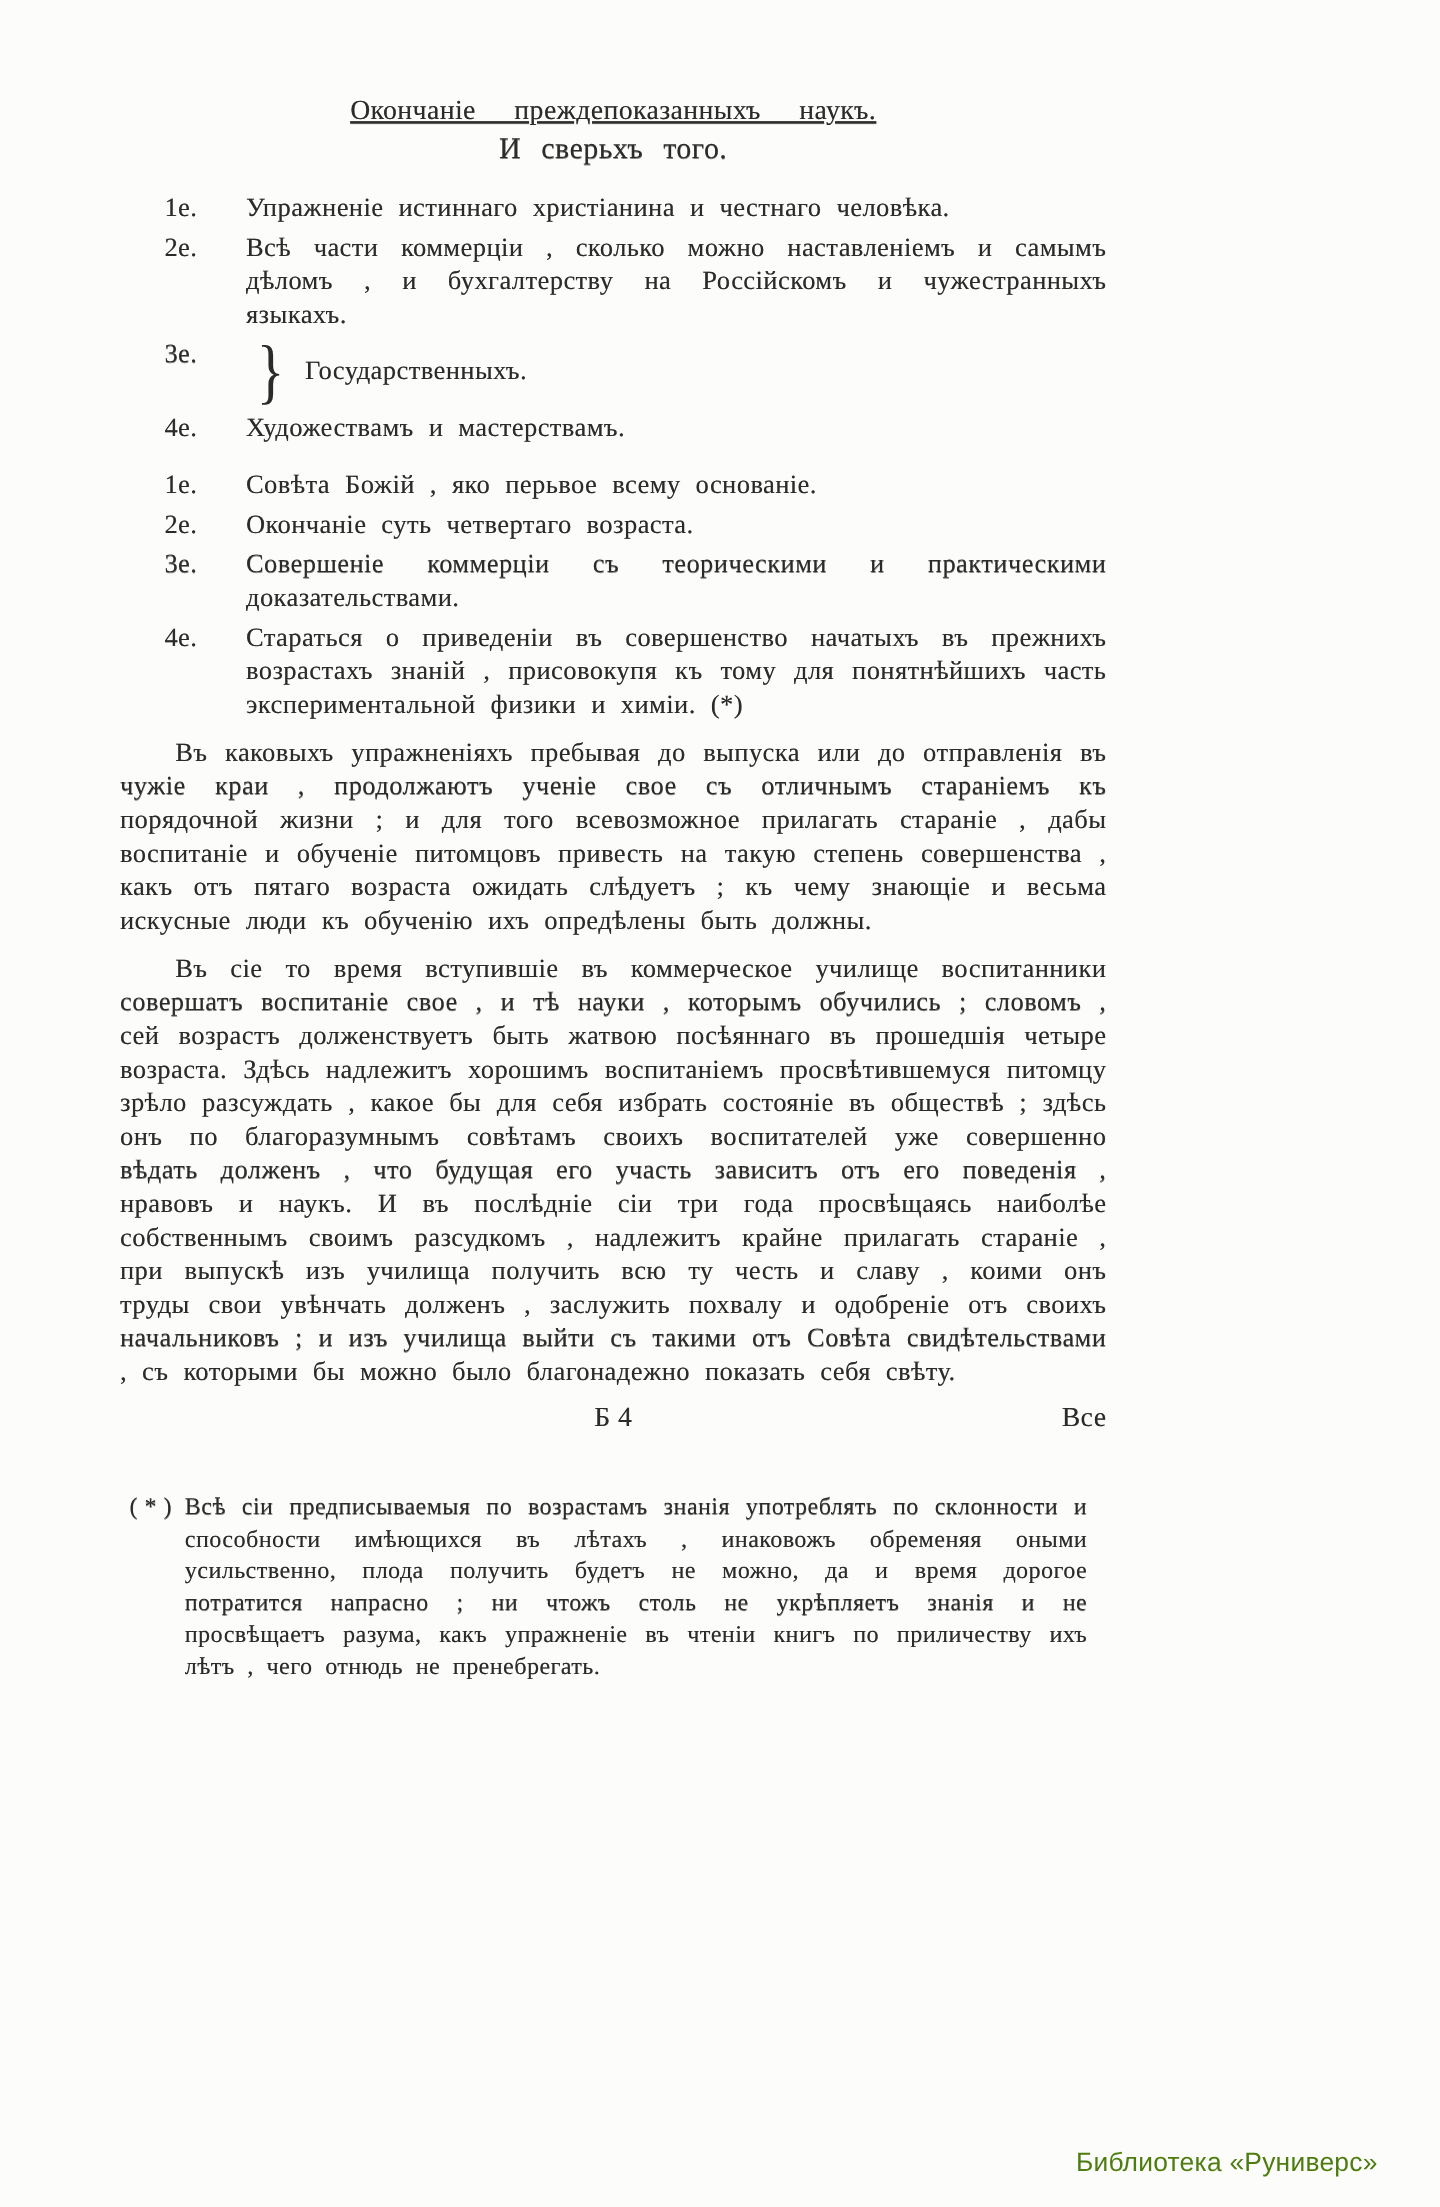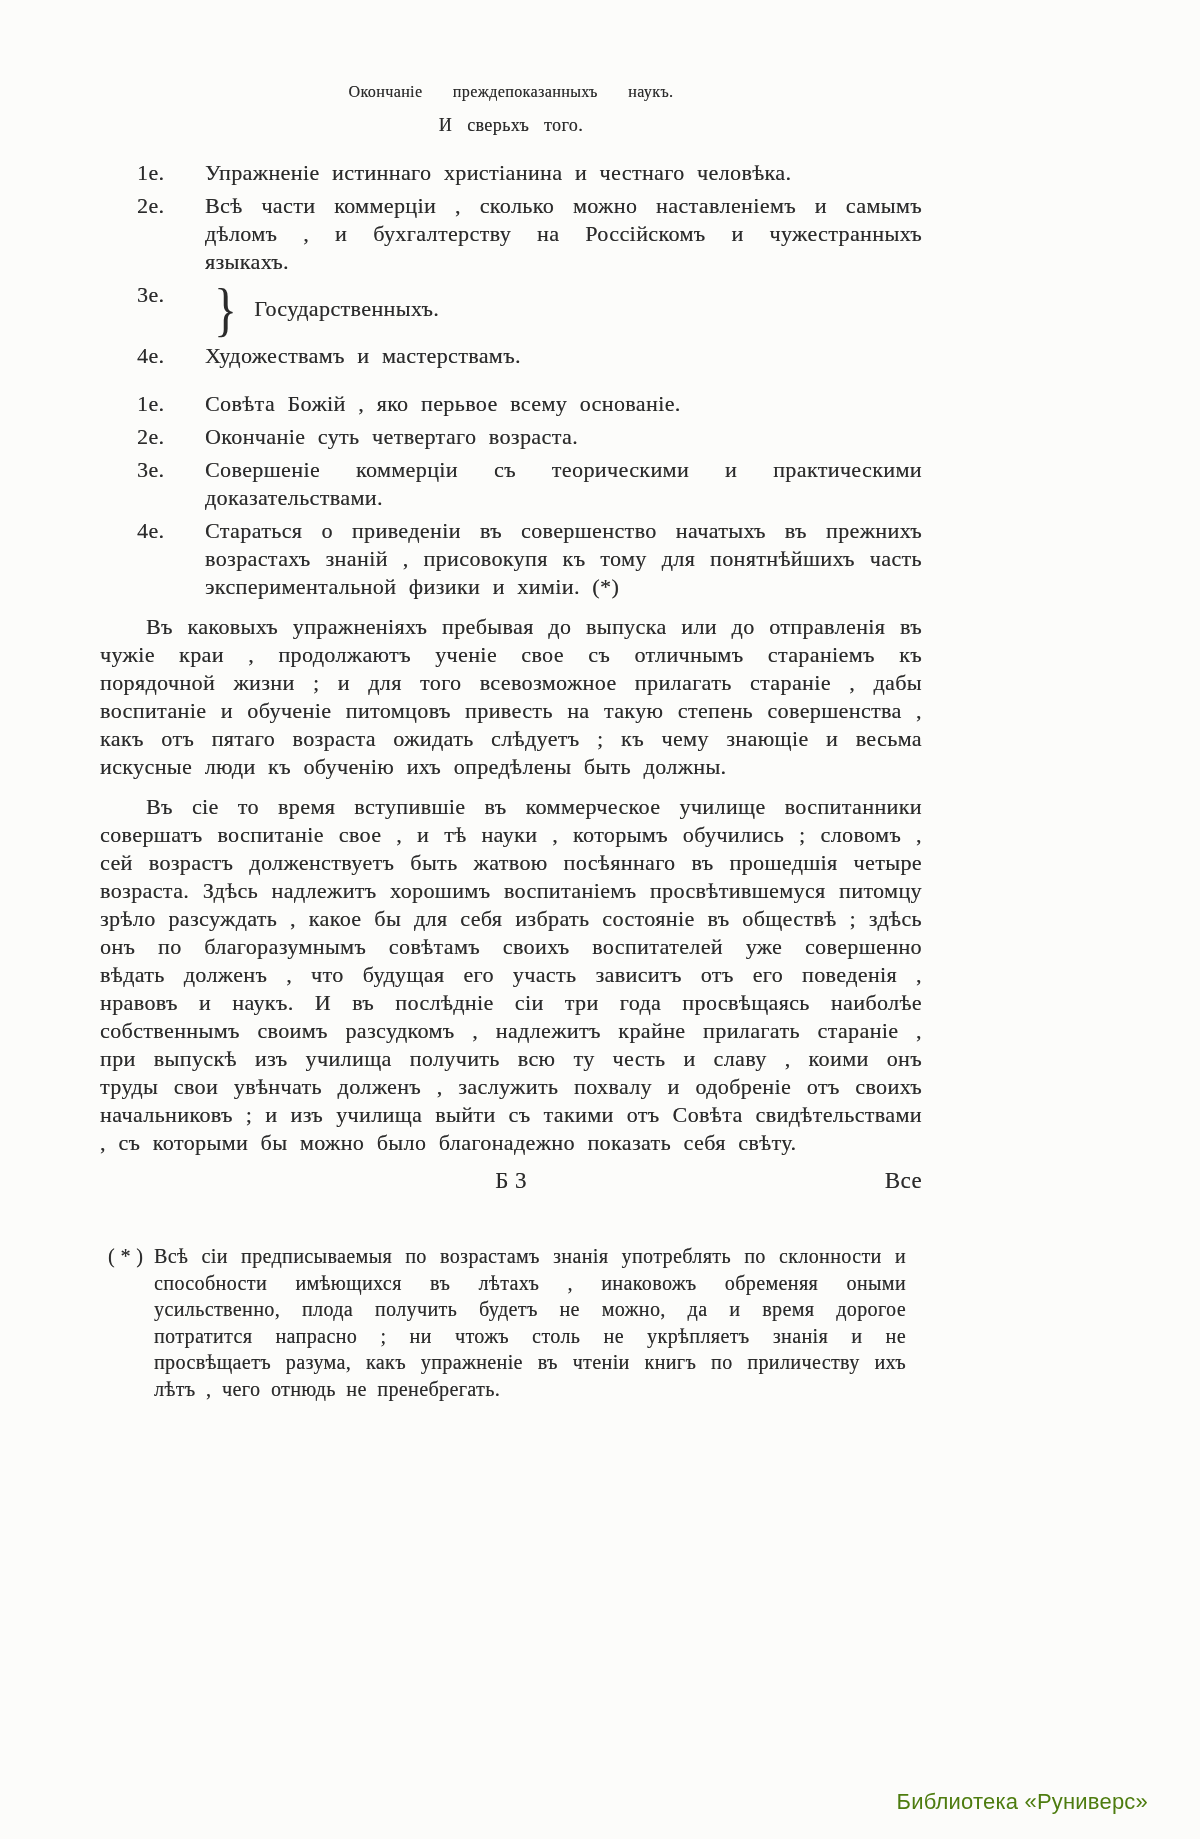--- a/index.html
+++ b/index.html
@@ -18,28 +18,29 @@
   }
   .page {
     padding: 78px 278px 0 100px; 
     font-size: 22px;
     line-height: 28px;
     letter-spacing: 0.4px;
   }
 
   .head1 {
     margin: 0;
-    font-size: 16px;
+    font-size: 23px;
     font-weight: normal;
     text-align: center;
     word-spacing: 26px;
+    text-decoration: underline;
   }
   .head2 {
     margin-top: 5px;
-    font-size: 18px;
+    font-size: 25px;
     text-align: center;
     word-spacing: 10px;
   }
 
   ol.list {
     list-style: none;
     margin: 20px 0 0 0;
     padding: 0;
   }
   .li {
@@ -183,21 +184,21 @@
     <li class="li">
       <span class="num">4е.</span>
       <span class="txt">Стараться о приведеніи въ совершенство начатыхъ въ прежнихъ возрастахъ знаній , присовокупя къ тому для понятнѣйшихъ часть экспериментальной физики и химіи. (*)</span>
     </li>
   </ol>
 
   <p class="para">Въ каковыхъ упражненіяхъ пребывая до выпуска или до отправленія въ чужіе краи , продолжаютъ ученіе свое съ отличнымъ стараніемъ къ порядочной жизни ; и для того всевозможное прилагать стараніе , дабы воспитаніе и обученіе питомцовъ привесть на такую степень совершенства , какъ отъ пятаго возраста ожидать слѣдуетъ ; къ чему знающіе и весьма искусные люди къ обученію ихъ опредѣлены быть должны.</p>
   <p class="para">Въ сіе то время вступившіе въ коммерческое училище воспитанники совершатъ воспитаніе свое , и тѣ науки , которымъ обучились ; словомъ , сей возрастъ долженствуетъ быть жатвою посѣяннаго въ прошедшія четыре возраста. Здѣсь надлежитъ хорошимъ воспитаніемъ просвѣтившемуся питомцу зрѣло разсуждать , какое бы для себя избрать состояніе въ обществѣ ; здѣсь онъ по благоразумнымъ совѣтамъ своихъ воспитателей уже совершенно вѣдать долженъ , что будущая его участь зависитъ отъ его поведенія , нравовъ и наукъ. И въ послѣдніе сіи три года просвѣщаясь наиболѣе собственнымъ своимъ разсудкомъ , надлежитъ крайне прилагать стараніе , при выпускѣ изъ училища получить всю ту честь и славу , коими онъ труды свои увѣнчать долженъ , заслужить похвалу и одобреніе отъ своихъ начальниковъ ; и изъ училища выйти съ такими отъ Совѣта свидѣтельствами , съ которыми бы можно было благонадежно показать себя свѣту.</p>
 
   <div class="sigrow">
-    <span class="sig">Б 3</span>
+    <span class="sig">Б 4</span>
     <span class="catch">Все</span>
   </div>
 
   <div class="footnote">
     <span class="fn-marker">( * )</span>
     <span class="fn-text">Всѣ сіи предписываемыя по возрастамъ знанія употреблять по склонности и способности имѣющихся въ лѣтахъ , инаковожъ обременяя оными усильственно, плода получить будетъ не можно, да и время дорогое потратится напрасно ; ни чтожъ столь не укрѣпляетъ знанія и не просвѣщаетъ разума, какъ упражненіе въ чтеніи книгъ по приличеству ихъ лѣтъ , чего отнюдь не пренебрегать.</span>
   </div>
 
 </div>
 

